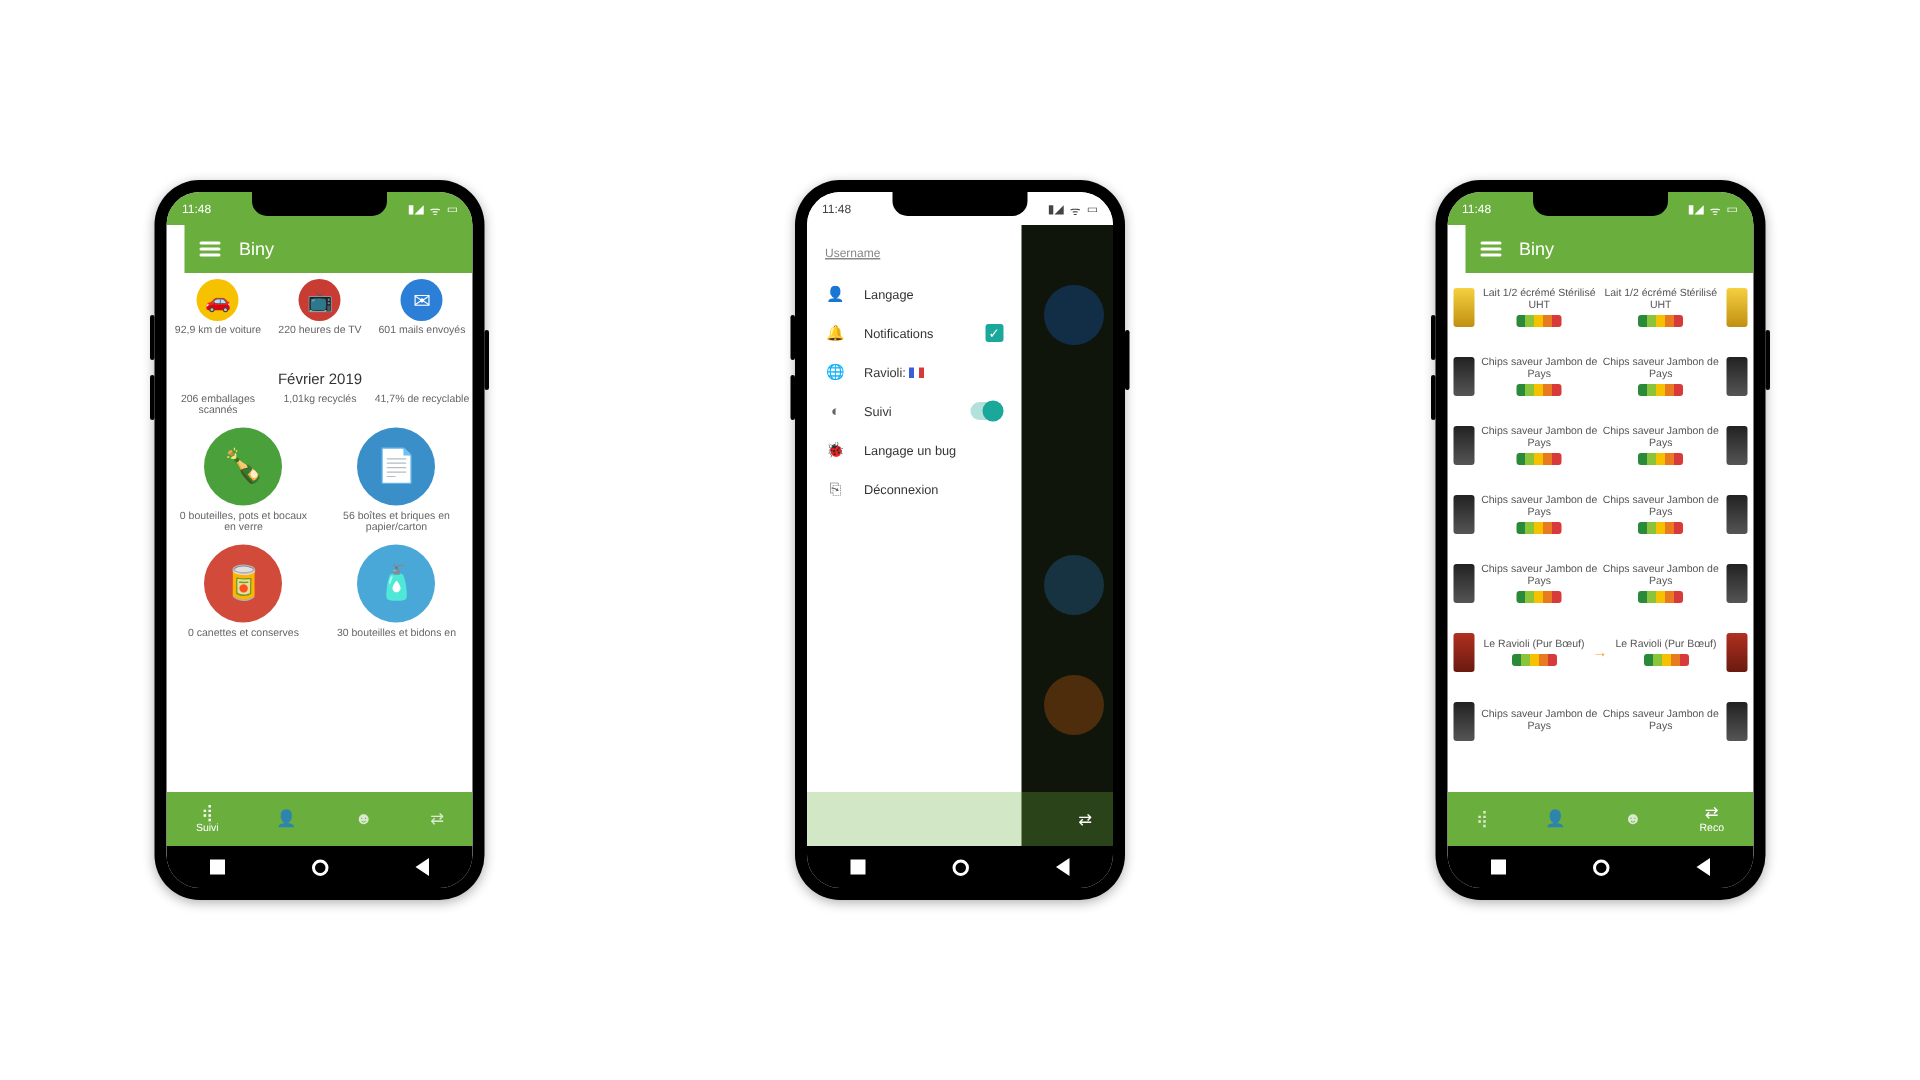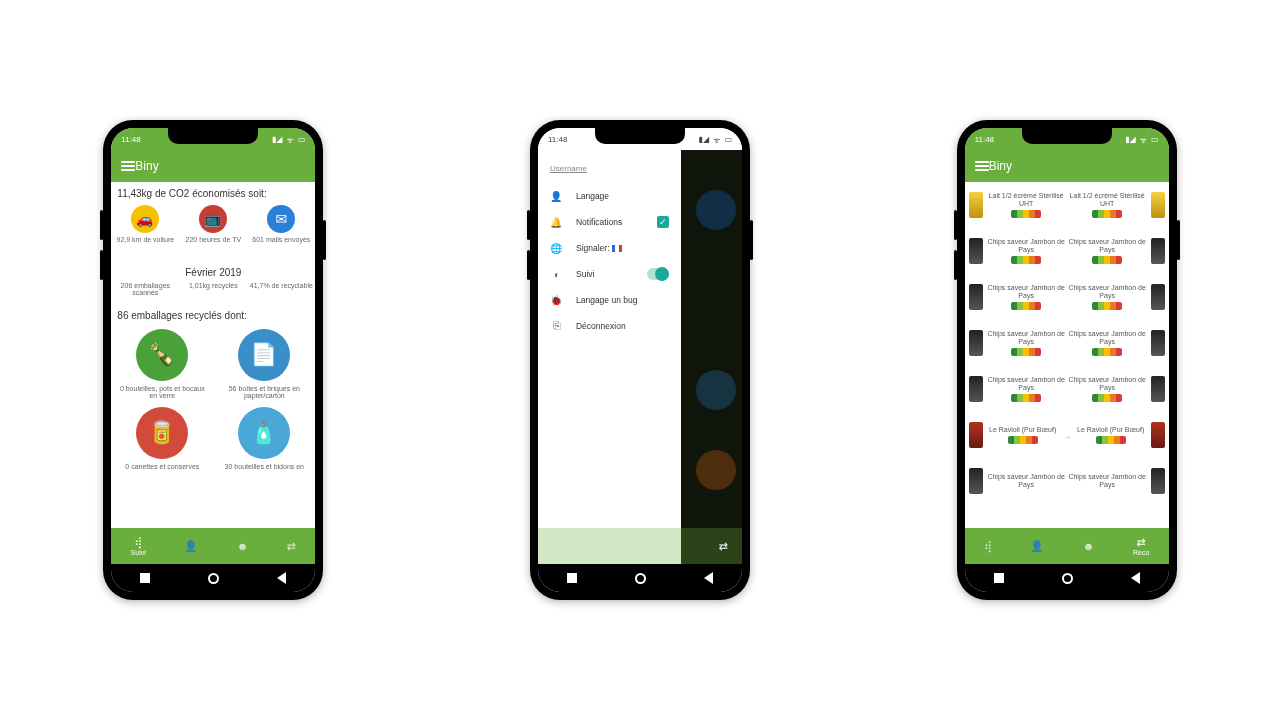--- a/index.html
+++ b/index.html
@@ -41,21 +41,21 @@
   .statusbar {
     height: 22px; flex-shrink:0;
     display: flex; align-items: center; justify-content: space-between;
     padding: 0 10px; font-size: 8px; color: #fff;
   }
   .statusbar .icons { display:flex; gap:4px; align-items:center; }
   .sb-green { background: #6aae3e; }
   .sb-white { background: #fff; color:#444; }
   .appbar {
     height: 32px; flex-shrink:0; background: #6aae3e;
-    display: flex; align-items: center; padding: 0 10px;
+    display: flex; align-items: center; gap: 12px; padding: 0 10px; margin-left: 12px;
   }
   .hamburger { width:14px; height:10px; display:flex; flex-direction:column; justify-content:space-between; cursor:pointer;}
   .hamburger span { display:block; height:2px; background:#fff; border-radius:1px;}
   .appbar-title { color:#fff; font-size:12px; font-weight:500;}
   .content { flex:1; overflow:hidden; position:relative; font-size:8px; color:#555; }
   .bottomnav {
     height: 36px; flex-shrink:0; background:#6aae3e;
     display:flex; justify-content:space-around; align-items:center;
   }
   .bn-item { color:#fff; display:flex; flex-direction:column; align-items:center; font-size:7px; gap:1px; opacity:0.75;}
@@ -129,42 +129,40 @@
     </div>
     <div class="appbar">
       <div class="hamburger">
           <span></span>
           <span></span>
           <span></span>
         </div>
       <div class="appbar-title">Biny</div>
     </div>
     <div class="content">
-      <div class="p1-head">11,43kg de CO2 économisés soit:</div>
       <div class="p1-row3">
         <div class="cell">
           <div class="circ c-yellow">🚗</div>
           <div>92,9 km de voiture</div>
         </div>
         <div class="cell">
           <div class="circ c-red">📺</div>
           <div>220 heures de TV</div>
         </div>
         <div class="cell">
           <div class="circ c-blue">✉</div>
           <div>601 mails envoyés</div>
         </div>
       </div>
       <div class="p1-month">Février 2019</div>
       <div class="p1-row3">
         <div class="cell">206 emballages scannés</div>
         <div class="cell">1,01kg recyclés</div>
         <div class="cell">41,7% de recyclable</div>
       </div>
-      <div class="p1-sub">86 emballages recyclés dont:</div>
       <div class="p1-grid2">
         <div class="cell">
           <div class="bigcirc bc-green">🍾</div>
           <div>0 bouteilles, pots et bocaux en verre</div>
         </div>
         <div class="cell">
           <div class="bigcirc bc-blue">📄</div>
           <div>56 boîtes et briques en papier/carton</div>
         </div>
       </div>
@@ -229,21 +227,21 @@
           <span class="di-icon">👤</span>
           <span class="di-label">Langage</span>
         </div>
         <div class="drawer-item">
           <span class="di-icon">🔔</span>
           <span class="di-label">Notifications</span>
           <span class="chk">✓</span>
         </div>
         <div class="drawer-item">
           <span class="di-icon">🌐</span>
-          <span class="di-label"><span>Signaler:</span> <span class="flag"></span></span>
+          <span class="di-label"><span>Ravioli:</span> <span class="flag"></span></span>
         </div>
         <div class="drawer-item">
           <span class="di-icon">◐</span>
           <span class="di-label">Suivi</span>
           <span class="switch"></span>
         </div>
         <div class="drawer-item">
           <span class="di-icon">🐞</span>
           <span class="di-label">Langage un bug</span>
         </div>

